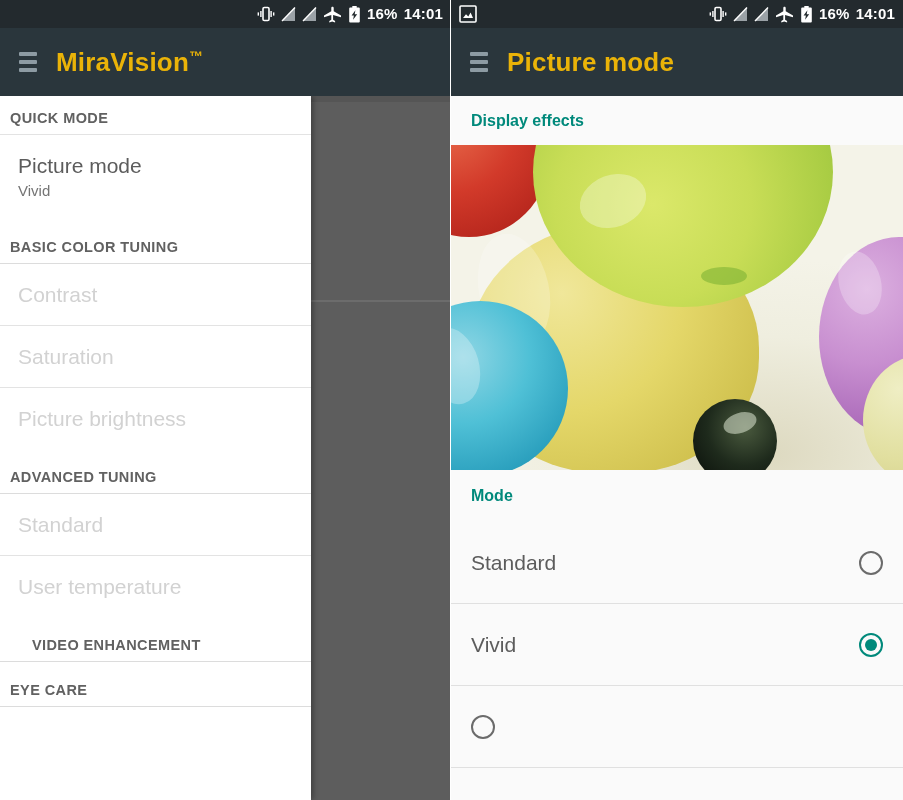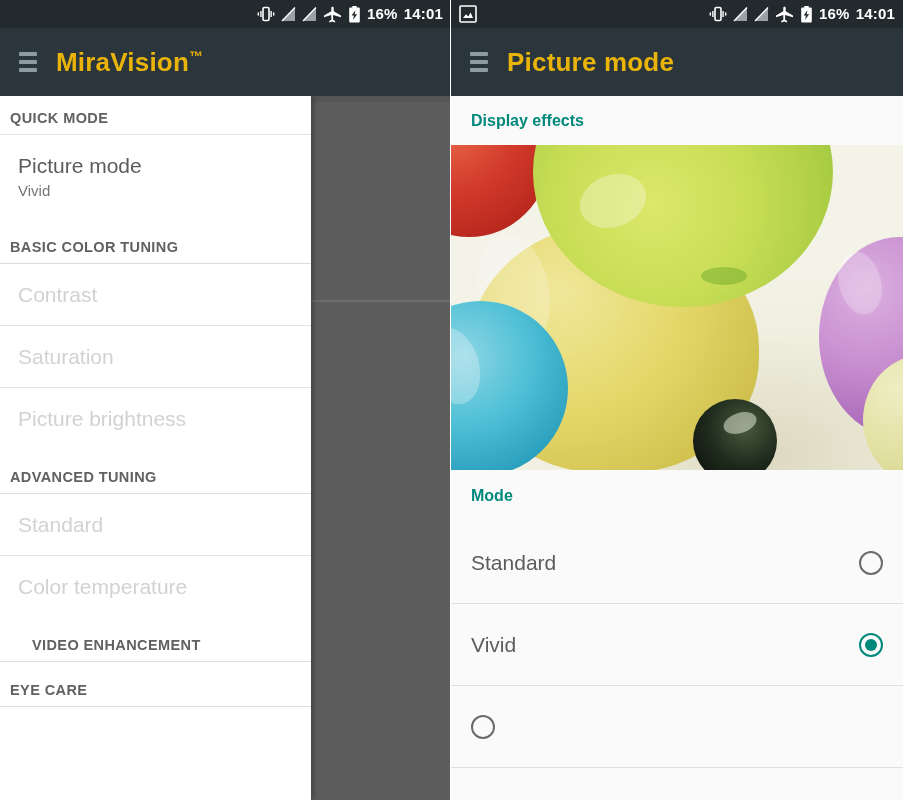--- a/index.html
+++ b/index.html
@@ -165,21 +165,21 @@
           <div class="row-title dim">Picture brightness</div>
         </div>
 
         <div class="sec-header" style="height:44px;padding-bottom:8px;">ADVANCED TUNING</div>
         <div class="divider-strong"></div>
         <div class="row" style="height:61px;">
           <div class="row-title dim">Standard</div>
         </div>
         <div class="divider"></div>
         <div class="row" style="height:61px;">
-          <div class="row-title dim">Color temperature</div>
+          <div class="row-title dim">User temperature</div>
         </div>
 
         <div class="sec-header" style="height:44px;padding-bottom:8px;padding-left:32px;">VIDEO ENHANCEMENT</div>
         <div class="divider-strong"></div>
 
         <div class="sec-header" style="height:44px;padding-bottom:8px;">EYE CARE</div>
         <div class="divider-strong"></div>
 
       </div>
     </div>

